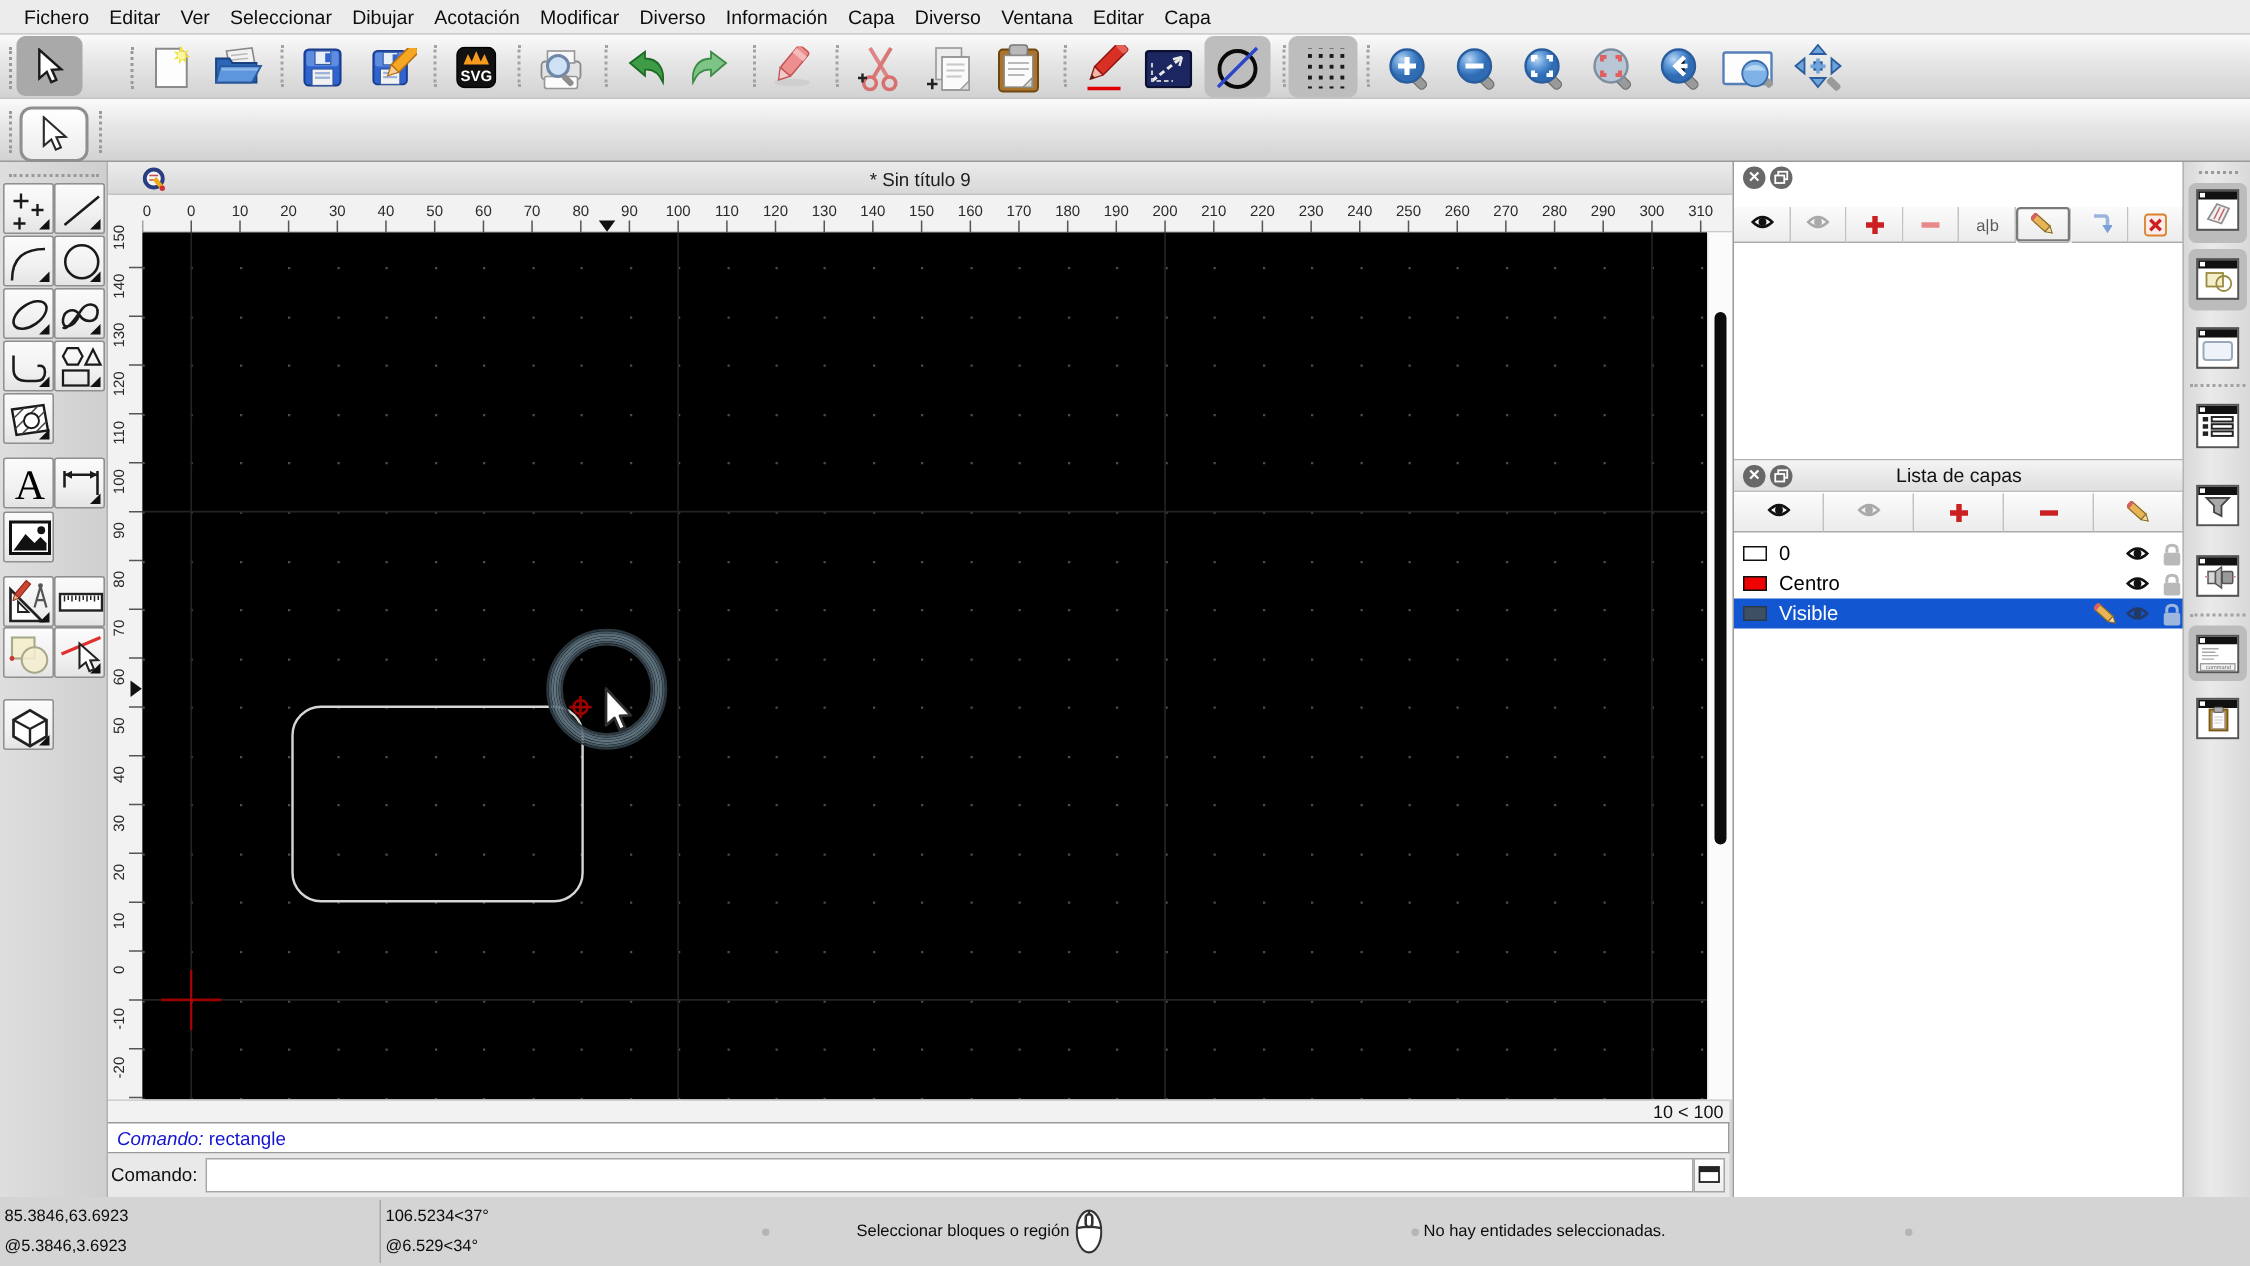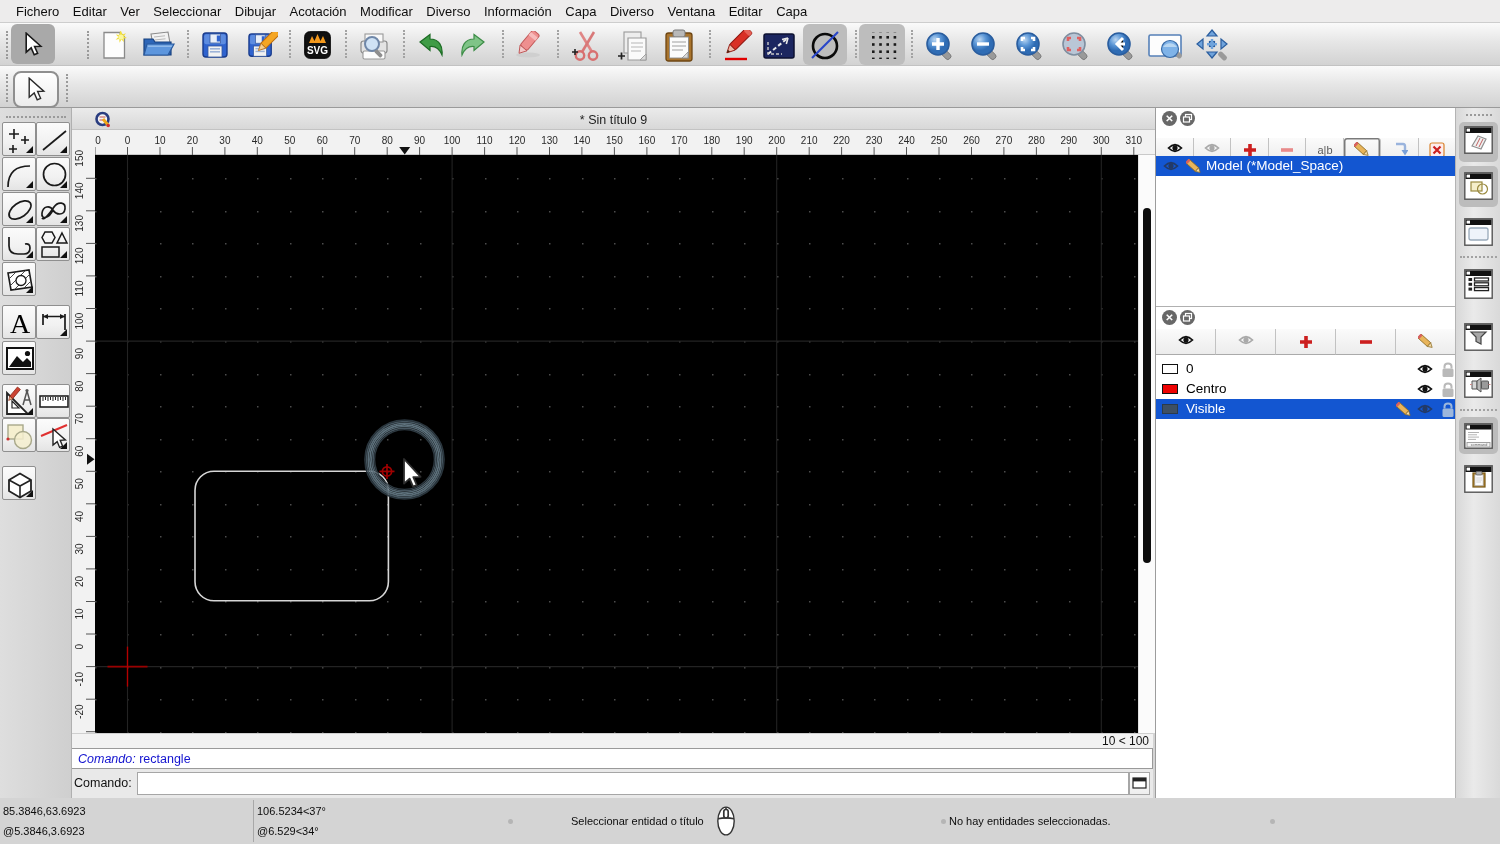--- a/index.html
+++ b/index.html
@@ -661,35 +661,22 @@
             <path d="M9.5,8 L16.5,8 L13,13.5 Z" fill="#7aa0d8"></path>
           </svg></div>
       </div>
 <div class="ptbtn" style="width:37.5px;">
         <div class="abs" style="left:10.5px;top:4px"><svg width="16" height="16" viewBox="0 0 16 16">
             <rect x="1" y="1" width="14" height="14" rx="2" fill="#fdecec" stroke="#d9822b" stroke-width="1.2"></rect>
             <path d="M4.5,4.5 L11.5,11.5 M11.5,4.5 L4.5,11.5" stroke="#cc2020" stroke-width="2.2"></path>
           </svg></div>
       </div>
 </div>
-<div class="prow sel" style="top:48px;height:20px">
-      <div class="abs" style="left:7px;top:4px"><svg width="16" height="16" viewBox="0 0 16 16">
-          <path d="M1.5,6 Q8,-0.5 14.5,6 Q8,12.5 1.5,6 Z" fill="none" stroke="#233a66" stroke-width="1.7"></path>
-          <circle cx="8" cy="6" r="2.6" fill="#233a66"></circle>
-        </svg></div>
-      <div class="abs" style="left:30px;top:3px"><svg width="16" height="16" viewBox="0 0 16 16">
-          <g transform="rotate(-48 8 8)">
-            <rect x="5.6" y="-1" width="5" height="13" fill="#e8b45a" stroke="#8a6a20" stroke-width="0.8"></rect>
-            <path d="M5.6,12 L10.6,12 L8.1,16.2 Z" fill="#f3d9a8" stroke="#8a6a20" stroke-width="0.7"></path>
-            <rect x="5.6" y="-1.6" width="5" height="2.6" fill="#d86060"></rect>
-          </g>
-        </svg></div>
-      <div class="abs" style="left:50px">Model (*Model_Space)</div>
-    </div>
 <div class="abs" style="left:0;top:198px;width:300px;border-top:1px solid #b0b0b0"></div>
+<div class="phead" style="top:199px">Lista de capas</div>
 <div class="pclose" style="left:6px;top:201.5px">✕</div>
 <div class="pclose" style="left:23.5px;top:201.5px"><svg width="15" height="15" viewBox="0 0 15 15">
         <rect x="5.5" y="3.5" width="6" height="5" fill="none" stroke="#fff" stroke-width="1.2"></rect>
         <rect x="3.5" y="6" width="6" height="5" fill="#686868" stroke="#fff" stroke-width="1.2"></rect>
       </svg></div>
 <div class="abs" style="left:0;top:221px;width:300px;height:26px">
 <div class="ptbtn" style="width:60px">
         <div class="abs" style="left:22px;top:5px"><svg width="16" height="16" viewBox="0 0 16 16">
             <path d="M1.5,6 Q8,-0.5 14.5,6 Q8,12.5 1.5,6 Z" fill="none" stroke="#111" stroke-width="1.7"></path>
             <circle cx="8" cy="6" r="2.6" fill="#111"></circle>
@@ -849,21 +836,21 @@
 <div class="ddots" style="top:147.5px"></div>
 <div class="ddots" style="top:300.9px"></div>
 </div>
 <div id="status" class="abs">
 <div class="st" style="left:3px;top:7px">85.3846,63.6923</div>
 <div class="st" style="left:3px;top:27px">@5.3846,3.6923</div>
 <div class="abs" style="left:253px;top:2px;height:42px;border-left:1px solid #a8a8a8"></div>
 <div class="st" style="left:257px;top:7px">106.5234&lt;37°</div>
 <div class="st" style="left:257px;top:27px">@6.529&lt;34°</div>
 <div class="dot" style="left:508px;top:21px"></div>
-<div class="st" style="left:571px;top:17px">Seleccionar entidad o título</div>
+<div class="st" style="left:571px;top:17px">Seleccionar bloques o región</div>
 <div class="abs" style="left:717px;top:8px"><svg width="18" height="30" viewBox="0 0 18 30">
         <ellipse cx="9" cy="15" rx="8.2" ry="13.9" fill="#fff" stroke="#333" stroke-width="1.4"></ellipse>
         <path d="M1,12.8 Q9,11 17,12.8" fill="none" stroke="#333" stroke-width="1.6"></path>
         <line x1="9" y1="1.2" x2="9" y2="4" stroke="#333" stroke-width="1.6"></line>
         <rect x="6.8" y="3.5" width="4.4" height="8.5" rx="2.2" fill="#fff" stroke="#333" stroke-width="1.7"></rect>
       </svg></div>
 <div class="dot" style="left:941px;top:21px"></div>
 <div class="st" style="left:949px;top:17px">No hay entidades seleccionadas.</div>
 <div class="dot" style="left:1270px;top:21px"></div>
 </div>

